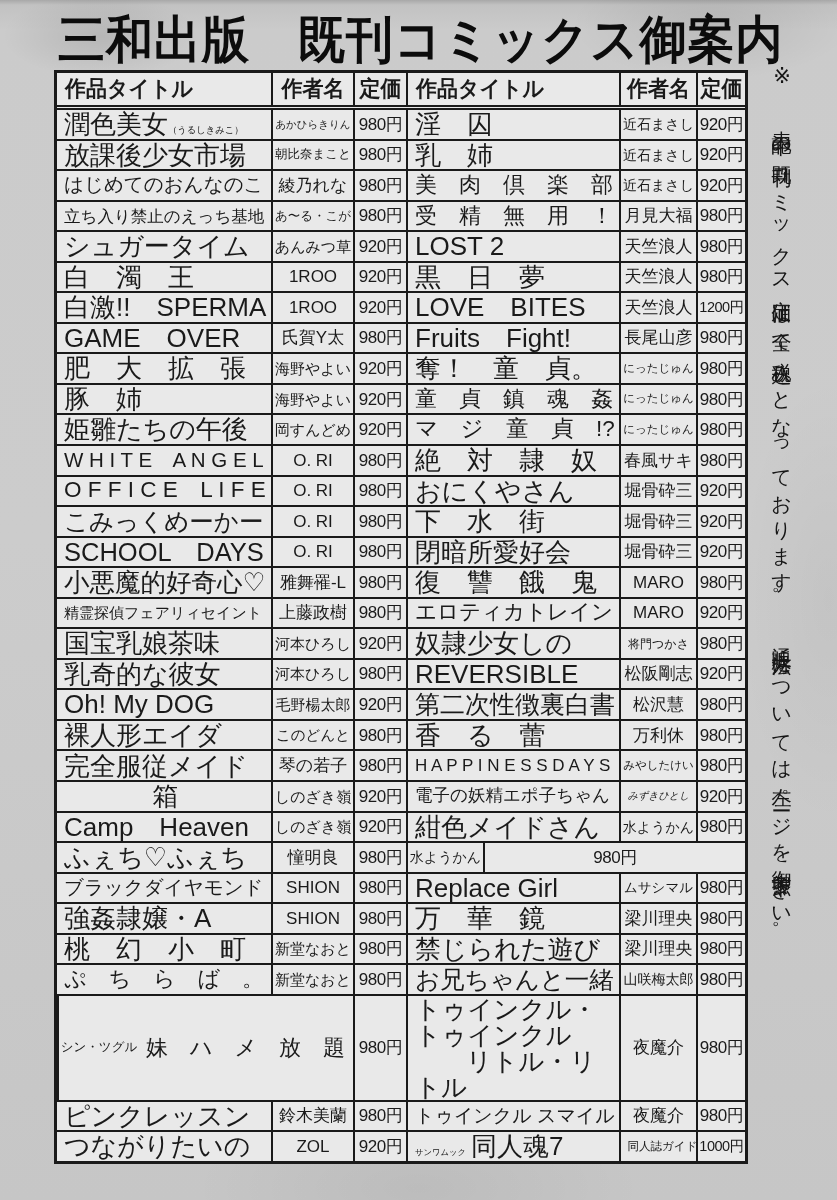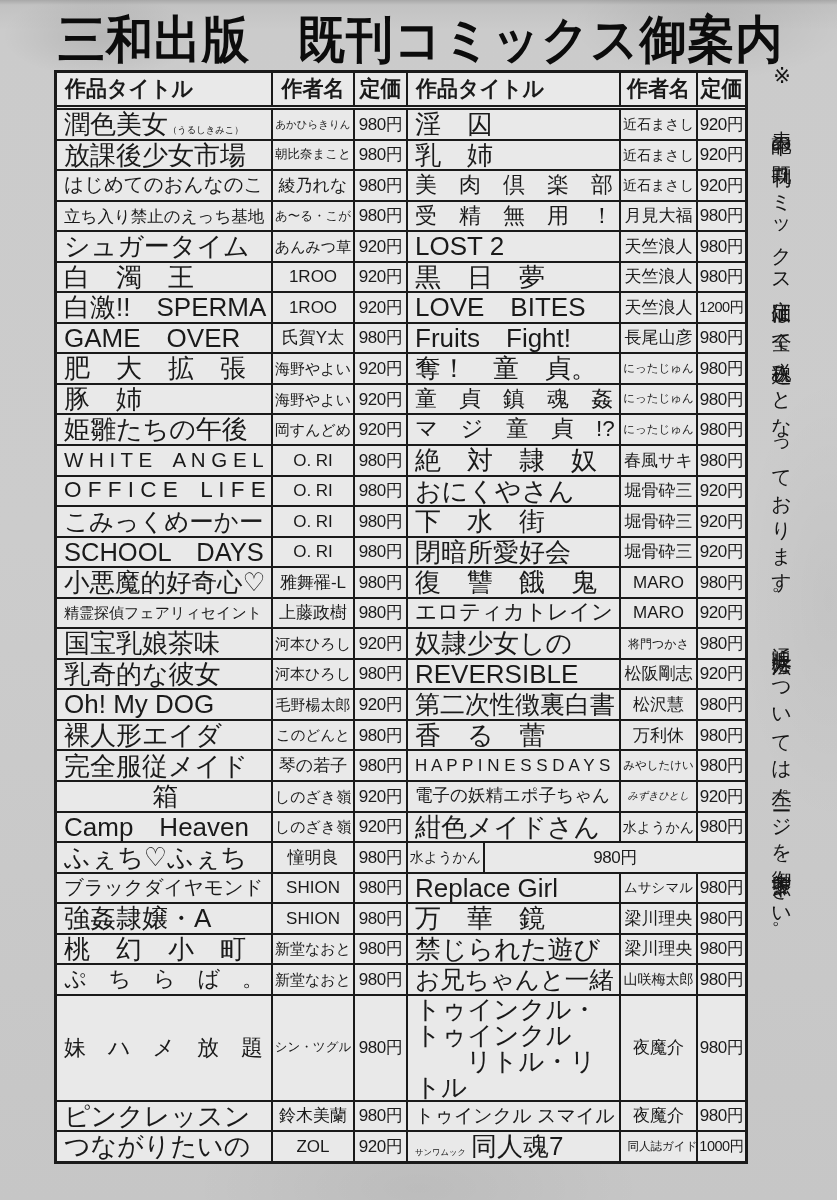--- a/index.html
+++ b/index.html
@@ -672,25 +672,25 @@
             <span class="cell-inner" style="font-size: 24.5px;"><span class="title-text" style="font-size: 24.5px;">お兄ちゃんと一緒</span></span>
           </div>
           <div class="cell a-col r">
             <span class="cell-inner" style="font-size: 14px;"><span class="author-text" style="font-size: 14px;">山咲梅太郎</span></span>
           </div>
           <div class="cell p-col r">
             <span class="cell-inner"><span class="price-text">980円</span></span>
           </div>
         </div>
         <div class="row">
+          <div class="cell a-col">
+            <span class="cell-inner" style="font-size: 12.5px;"><span class="author-text" style="font-size: 12.5px;">シン・ツグル</span></span>
+          </div>
           <div class="cell t-col">
             <span class="cell-inner" style="font-size: 22px;"><span class="title-text" style="font-size: 22px;">妹　ハ　メ　放　題</span></span>
-          </div>
-          <div class="cell a-col">
-            <span class="cell-inner" style="font-size: 12.5px;"><span class="author-text" style="font-size: 12.5px;">シン・ツグル</span></span>
           </div>
           <div class="cell p-col">
             <span class="cell-inner"><span class="price-text">980円</span></span>
           </div>
           <div class="cell t-col r">
             <span class="cell-inner multi" style="font-size: 25.5px;"><span class="title-text" style="font-size: 25.5px;">トゥインクル・トゥインクル
 　　リトル・リトル</span></span>
           </div>
           <div class="cell a-col r">
             <span class="cell-inner"><span class="author-text">夜魔介</span></span>

